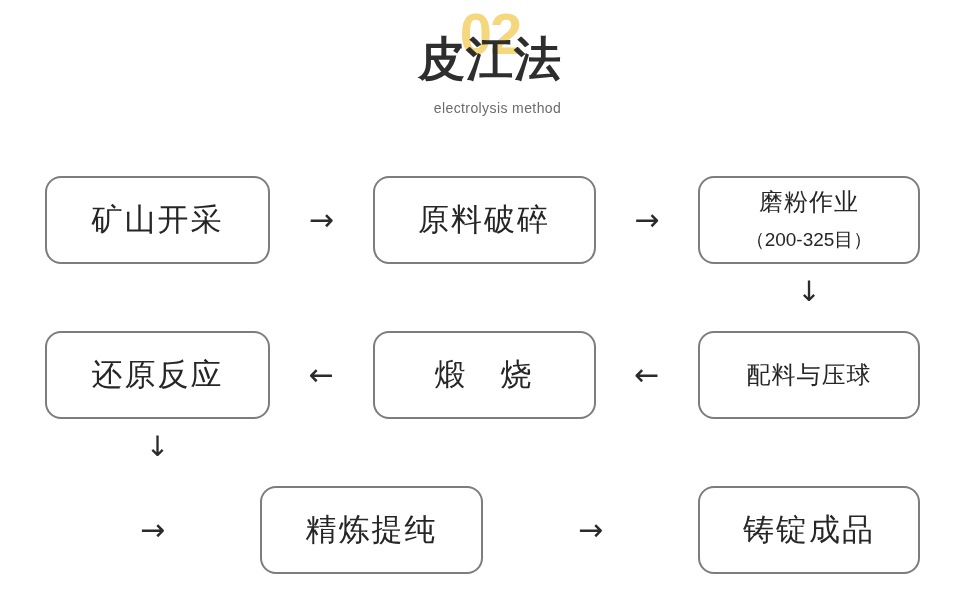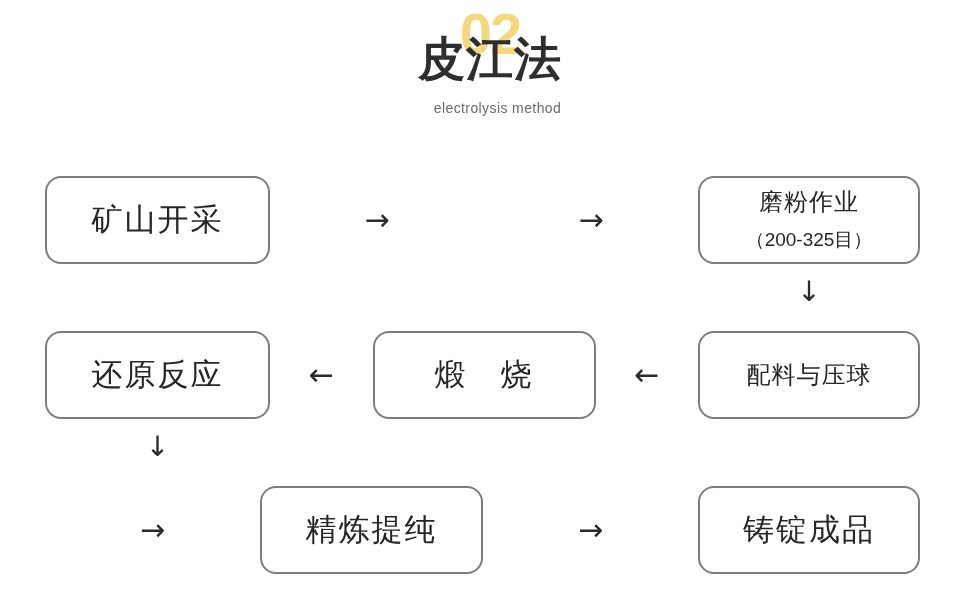--- a/index.html
+++ b/index.html
@@ -164,20 +164,23 @@
   </div>
 </div>
 
 <div class="flow">
 
   <div class="flow-row">
     <div class="node node-w1">
       <div class="node-label">矿山开采</div>
     </div>
     <div class="arrow-h">→</div>
+    <div class="node node-w2">
+      <div class="node-label">原料破碎</div>
+    </div>
     <div class="arrow-h">→</div>
     <div class="node node-w3">
       <div class="node-label compact">磨粉作业</div>
       <div class="node-sub">（200-325目）</div>
     </div>
   </div>
 
   <div class="row-gap">
     <div class="arrow-v right-col">↓</div>
   </div>

